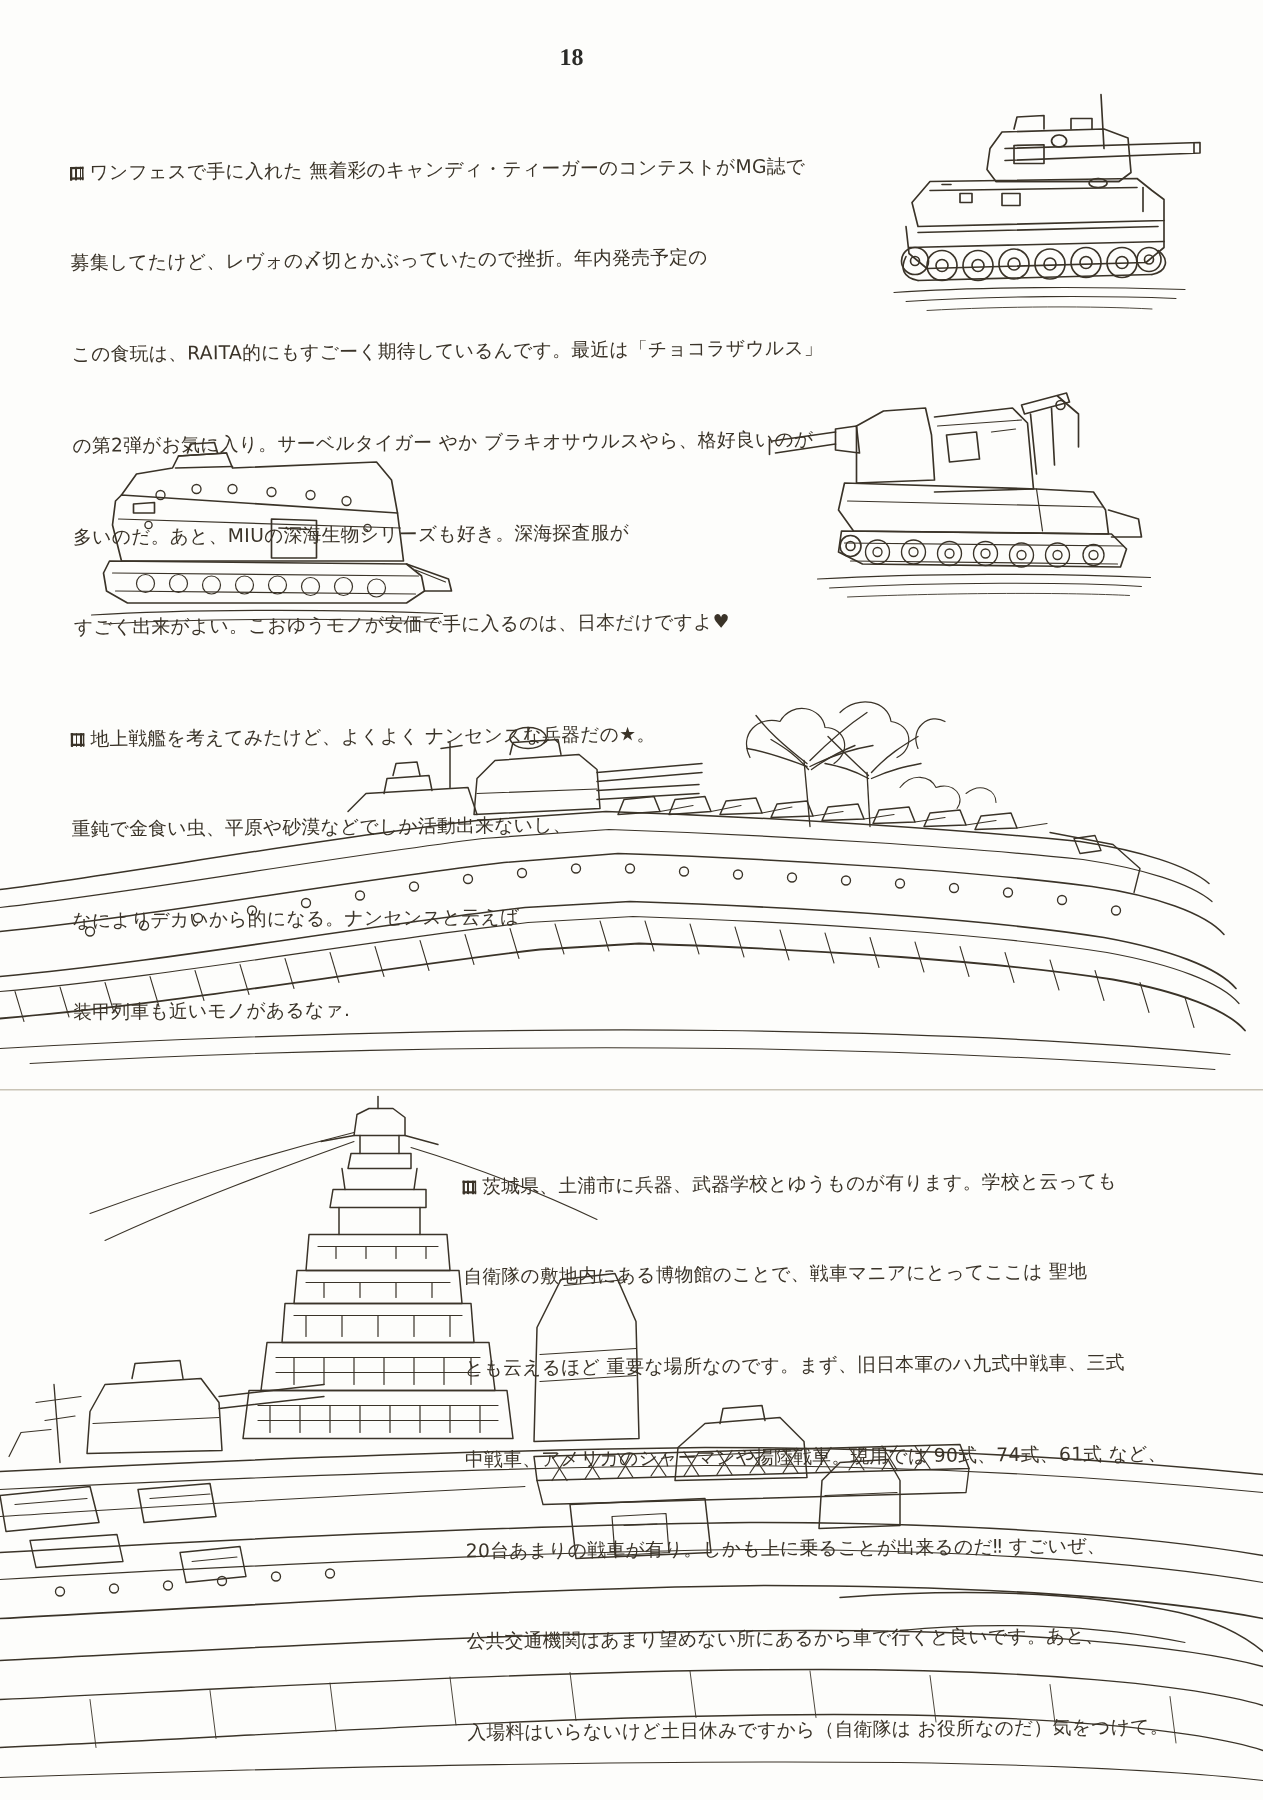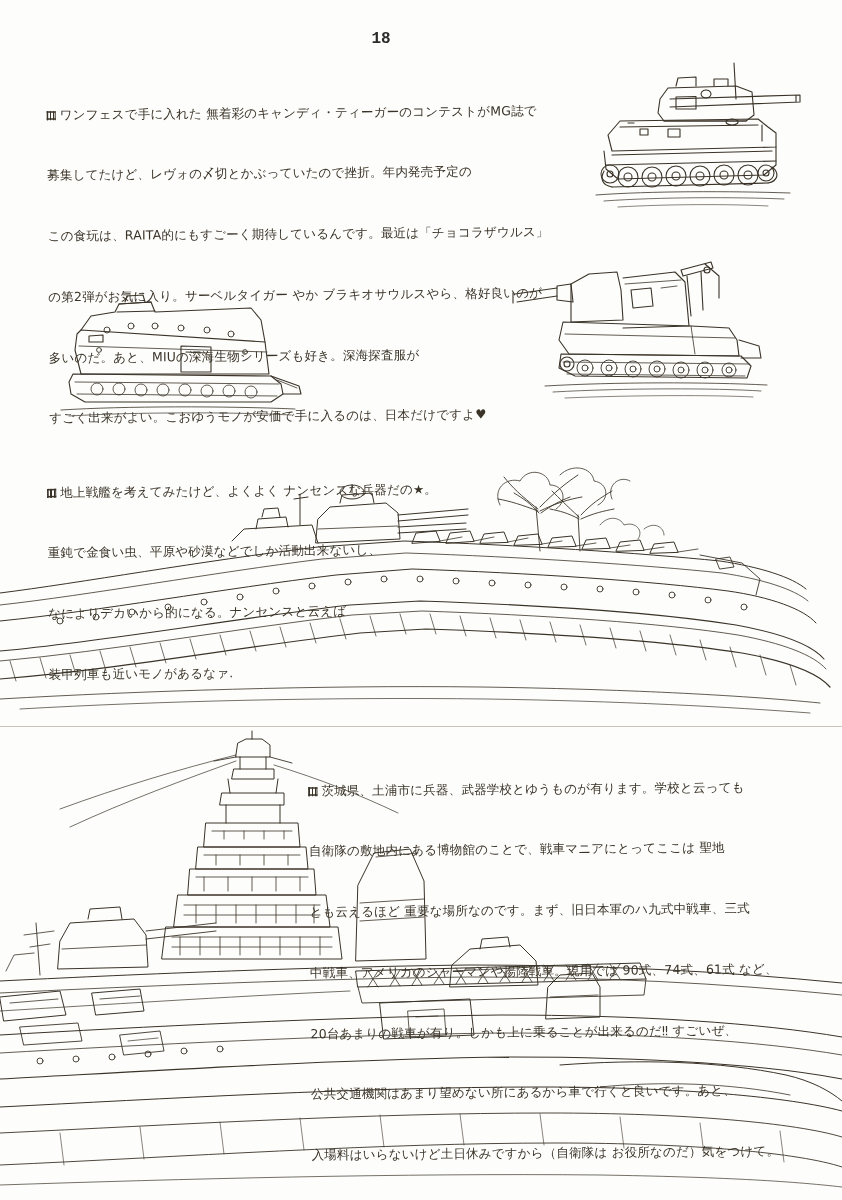--- a/index.html
+++ b/index.html
@@ -16,21 +16,21 @@
     height: 1200px;
     background: #fdfdfb;
     overflow: hidden;
   }
   .page-number {
     position: absolute;
     top: 30px;
     left: 0;
     width: 762px;
     text-align: center;
-    font-family: Liberation Mono, monospace;
+    font-family: Liberation Serif, serif;
     font-size: 16px;
     font-weight: bold;
     color: #2b2b28;
   }
   
   .hand {
     position: absolute;
     font-family: "DejaVu Sans", sans-serif;
     color: #3a3328;
     line-height: 1.62;

